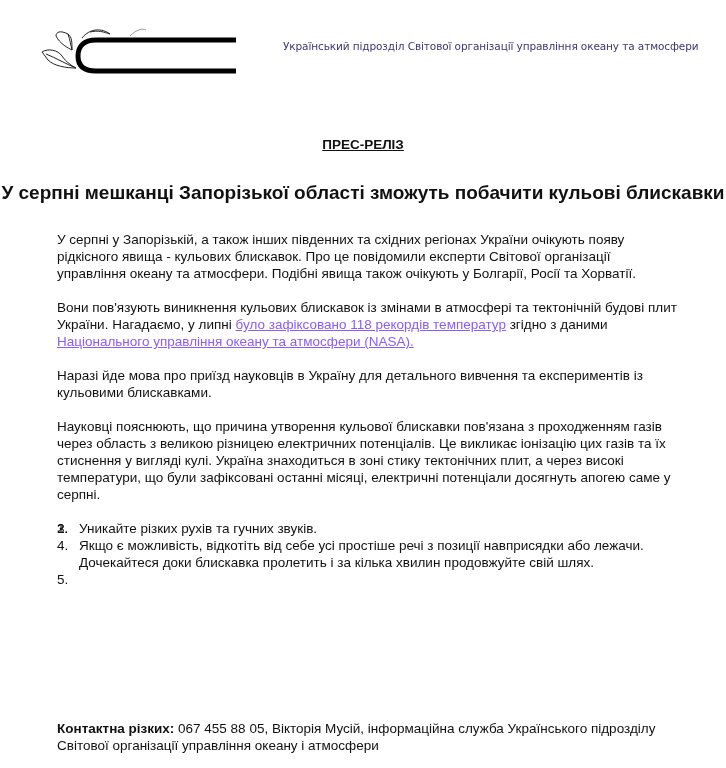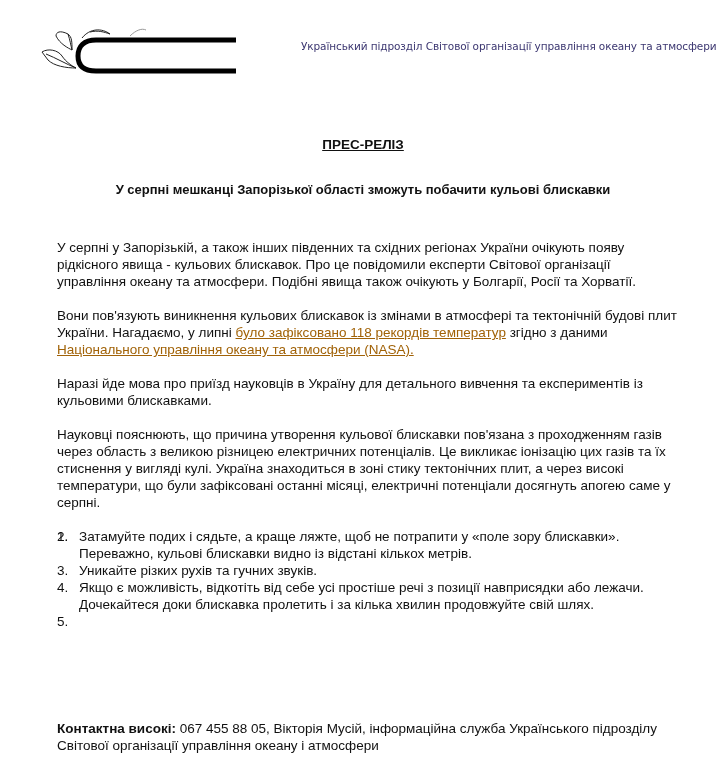--- a/index.html
+++ b/index.html
@@ -1,29 +1,29 @@
 <!DOCTYPE html>
 <html><head>
   <meta charset="utf-8">
   <style>
     html, body { margin: 0; padding: 0; background: #ffffff; }
     body { width: 726px; height: 768px; position: relative; overflow: hidden;
            font-family: "Liberation Sans", sans-serif; color: #111; }
     .header { position: absolute; left: 0; top: 0; width: 726px; height: 100px; }
     .logo { position: absolute; left: 38px; top: 22px; width: 210px; height: 60px; }
-    .org-name { position: absolute; left: 301px; top: 40px; font-size: 10.5px; color: #3b3670;
+    .org-name { position: absolute; left: 283px; top: 40px; font-size: 10.5px; color: #3b3670;
                 font-family: "DejaVu Sans", sans-serif; letter-spacing: -0.1px; }
     .press-title { position: absolute; left: 0; width: 726px; top: 137px; text-align: center;
                    font-weight: bold; font-size: 13.5px; text-decoration: underline; }
     .headline { position: absolute; left: 0; width: 726px; top: 182px; text-align: center;
-                font-weight: bold; font-size: 13px; }
+                font-weight: bold; font-size: 19px; }
     .body { position: absolute; left: 57px; top: 227px; width: 620px; font-size: 13.5px;
             line-height: 17px; }
-    .body p { margin: 12px 0 17px 0; }
-    .body a { color: #a16207; }
+    .body p { margin: 4px 0 17px 0; }
+    .body a { color: #8b5cf6; }
     ol.tips { margin: 0; padding: 0; list-style: none; }
     ol.tips li { position: relative; padding-left: 22px; margin: 0; }
     ol.tips li .num { position: absolute; left: 0; top: 0; }
     .contact { position: absolute; left: 57px; top: 720px; width: 620px; font-size: 13.5px;
                line-height: 17px; }
     .contact b { font-weight: bold; }
   </style>
 </head>
 <body>
 
@@ -46,22 +46,22 @@
 <div class="press-title">ПРЕС-РЕЛІЗ</div>
 <div class="headline">У серпні мешканці Запорізької області зможуть побачити кульові блискавки</div>
 
 <div class="body">
   <p>У серпні у Запорізькій, а також інших південних та східних регіонах України очікують появу рідкісного явища - кульових блискавок. Про це повідомили експерти Світової організації управління океану та атмосфери. Подібні явища також очікують у Болгарії, Росії та Хорватії.</p>
   <p><span>Вони пов'язують виникнення кульових блискавок із змінами в атмосфері та тектонічній будові плит України. Нагадаємо, у липні </span><a href="#">було зафіксовано 118 рекордів температур</a><span> згідно з даними </span><a href="#">Національного управління океану та атмосфери (NASA).</a></p>
   <p>Наразі йде мова про приїзд науковців в Україну  для детального вивчення та експериментів із кульовими блискавками.</p>
   <p>Науковці пояснюють, що причина утворення кульової блискавки пов'язана з проходженням газів через область з великою різницею електричних потенціалів. Це викликає іонізацію цих газів та їх стиснення у вигляді кулі. Україна знаходиться в зоні стику тектонічних плит, а через високі температури, що були зафіксовані останні місяці, електричні потенціали досягнуть апогею саме у серпні.</p>
   <ol class="tips">
     <li><span class="num">1.</span></li>
-    <li><span class="num">2.</span><span>Затамуйте подих і сядьте, а краще ляжте, щоб не потрапити у «поле зору блискавки». Переважно, кульові блискавки видно із відстані кількох метрів.</span></li>
+    <li><span class="num">2.</span></li>
     <li><span class="num">3.</span><span>Уникайте різких рухів та гучних звуків.</span></li>
     <li><span class="num">4.</span><span>Якщо є можливість, відкотіть від себе усі простіше речі з позиції навприсядки або лежачи. Дочекайтеся доки блискавка пролетить і за кілька хвилин продовжуйте свій шлях.</span></li>
     <li><span class="num">5.</span></li>
   </ol>
 </div>
 
 <div class="contact">
-  <b>Контактна високі:</b><span> 067 455 88 05, Вікторія Мусій, інформаційна служба Українського підрозділу Світової організації управління океану і атмосфери</span>
+  <b>Контактна різких:</b><span> 067 455 88 05, Вікторія Мусій, інформаційна служба Українського підрозділу Світової організації управління океану і атмосфери</span>
 </div>
 
 </body></html>

